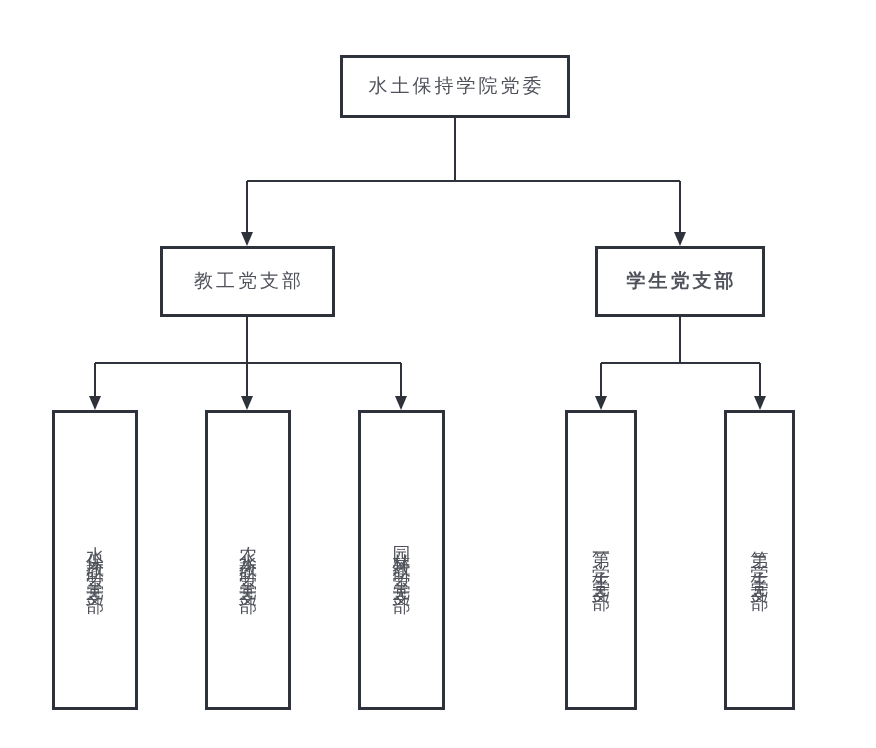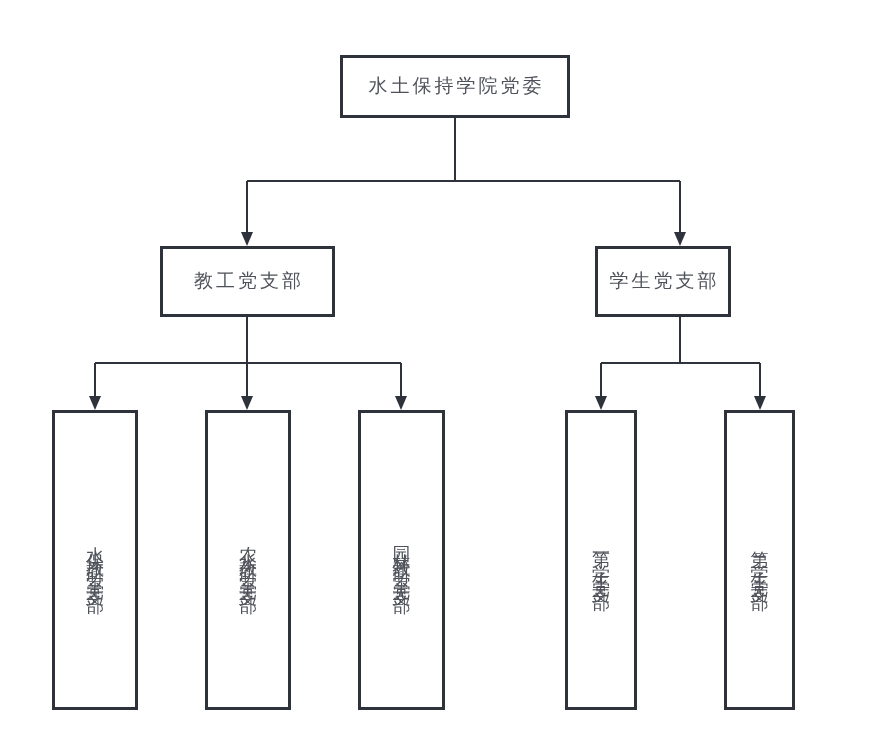--- a/index.html
+++ b/index.html
@@ -44,21 +44,21 @@
     writing-mode: vertical-rl;
     text-orientation: upright;
     font-size: 18px;
     letter-spacing: 7px;
     line-height: 1;
     white-space: nowrap;
   }
   
   .node-root     { left: 340px; top: 55px;  width: 230px; height: 63px;  }
   .node-faculty  { left: 160px; top: 246px; width: 175px; height: 71px;  }
-  .node-student  { left: 595px; top: 246px; width: 136px; height: 71px;  }
+  .node-student  { left: 595px; top: 246px; width: 170px; height: 71px; font-weight: bold;  }
   .node-b1       { left: 52px;  top: 410px; width: 86px;  height: 300px; }
   .node-b2       { left: 205px; top: 410px; width: 86px;  height: 300px; }
   .node-b3       { left: 358px; top: 410px; width: 87px;  height: 300px; }
   .node-b4       { left: 565px; top: 410px; width: 72px;  height: 300px; }
   .node-b5       { left: 724px; top: 410px; width: 71px;  height: 300px; }
 
   .connector-layer path {
     fill: none;
     stroke: #2e323b;
     stroke-width: 2;

